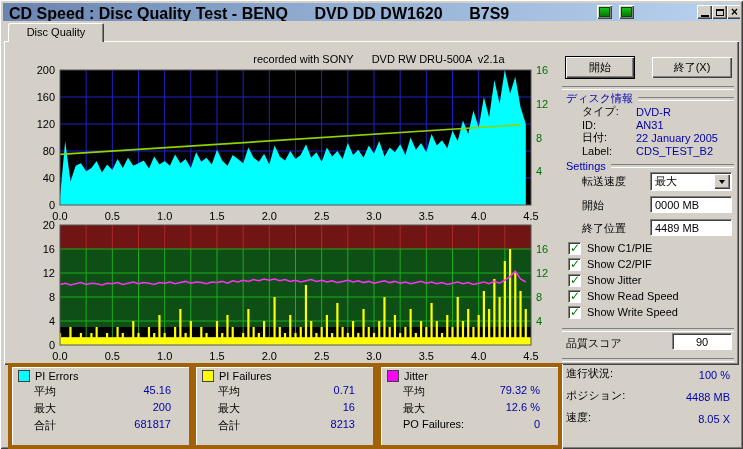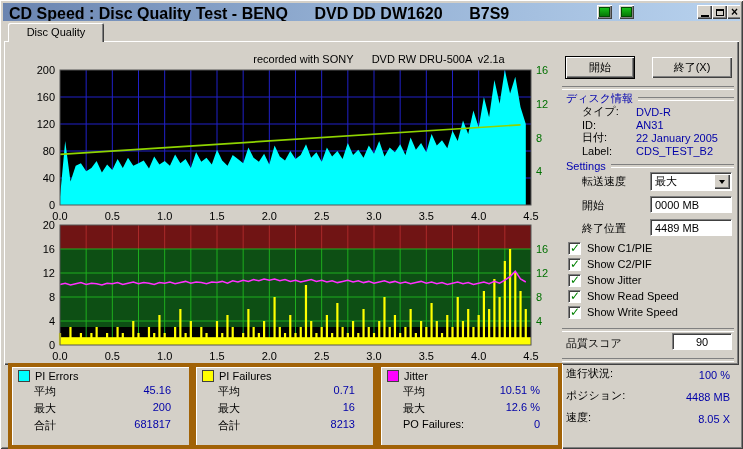--- a/index.html
+++ b/index.html
@@ -356,21 +356,21 @@
       </div>
     </div>
 
     <div class="statbox" style="left:373px">
       <div class="stat-title">
         <span class="swatch" style="background: rgb(255, 0, 255);"></span>
         <span>Jitter</span>
       </div>
       <div class="stat-row">
         <span class="stat-label">平均</span>
-        <span class="stat-value">10.51 %</span>
+        <span class="stat-value">79.32 %</span>
       </div>
       <div class="stat-row">
         <span class="stat-label">最大</span>
         <span class="stat-value">12.6 %</span>
       </div>
       <div class="stat-row">
         <span class="stat-label">PO Failures:</span>
         <span class="stat-value">0</span>
       </div>
     </div>

